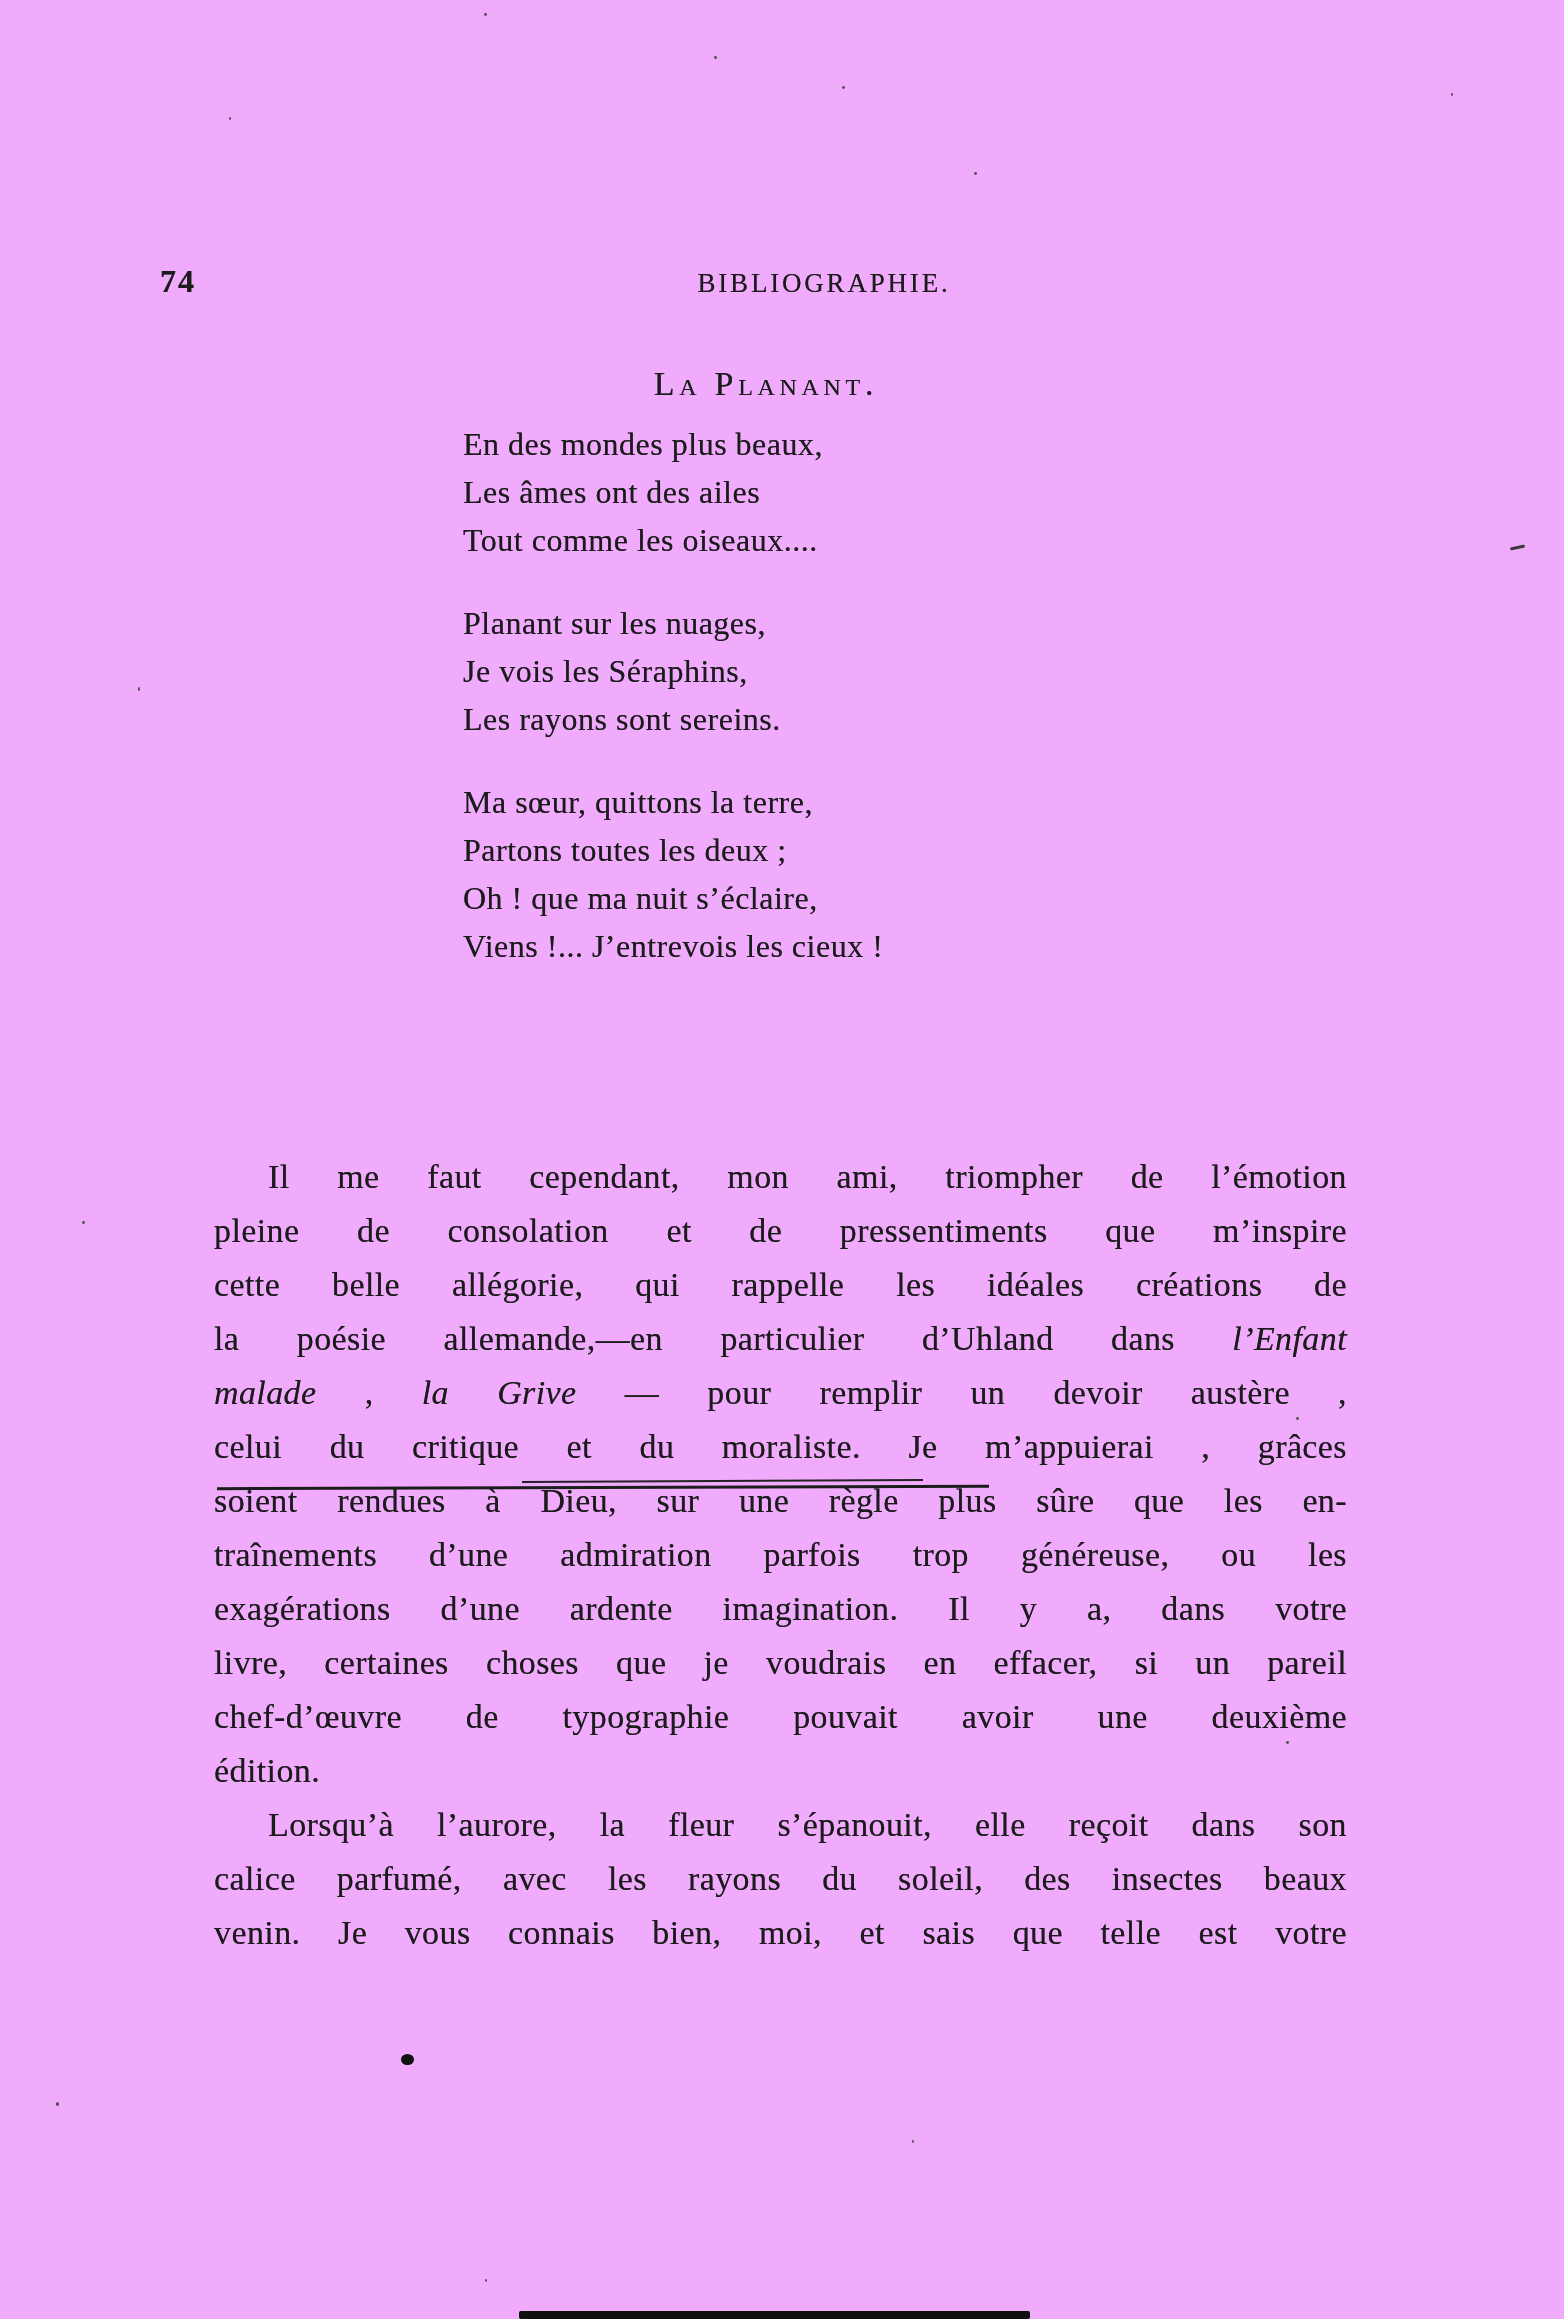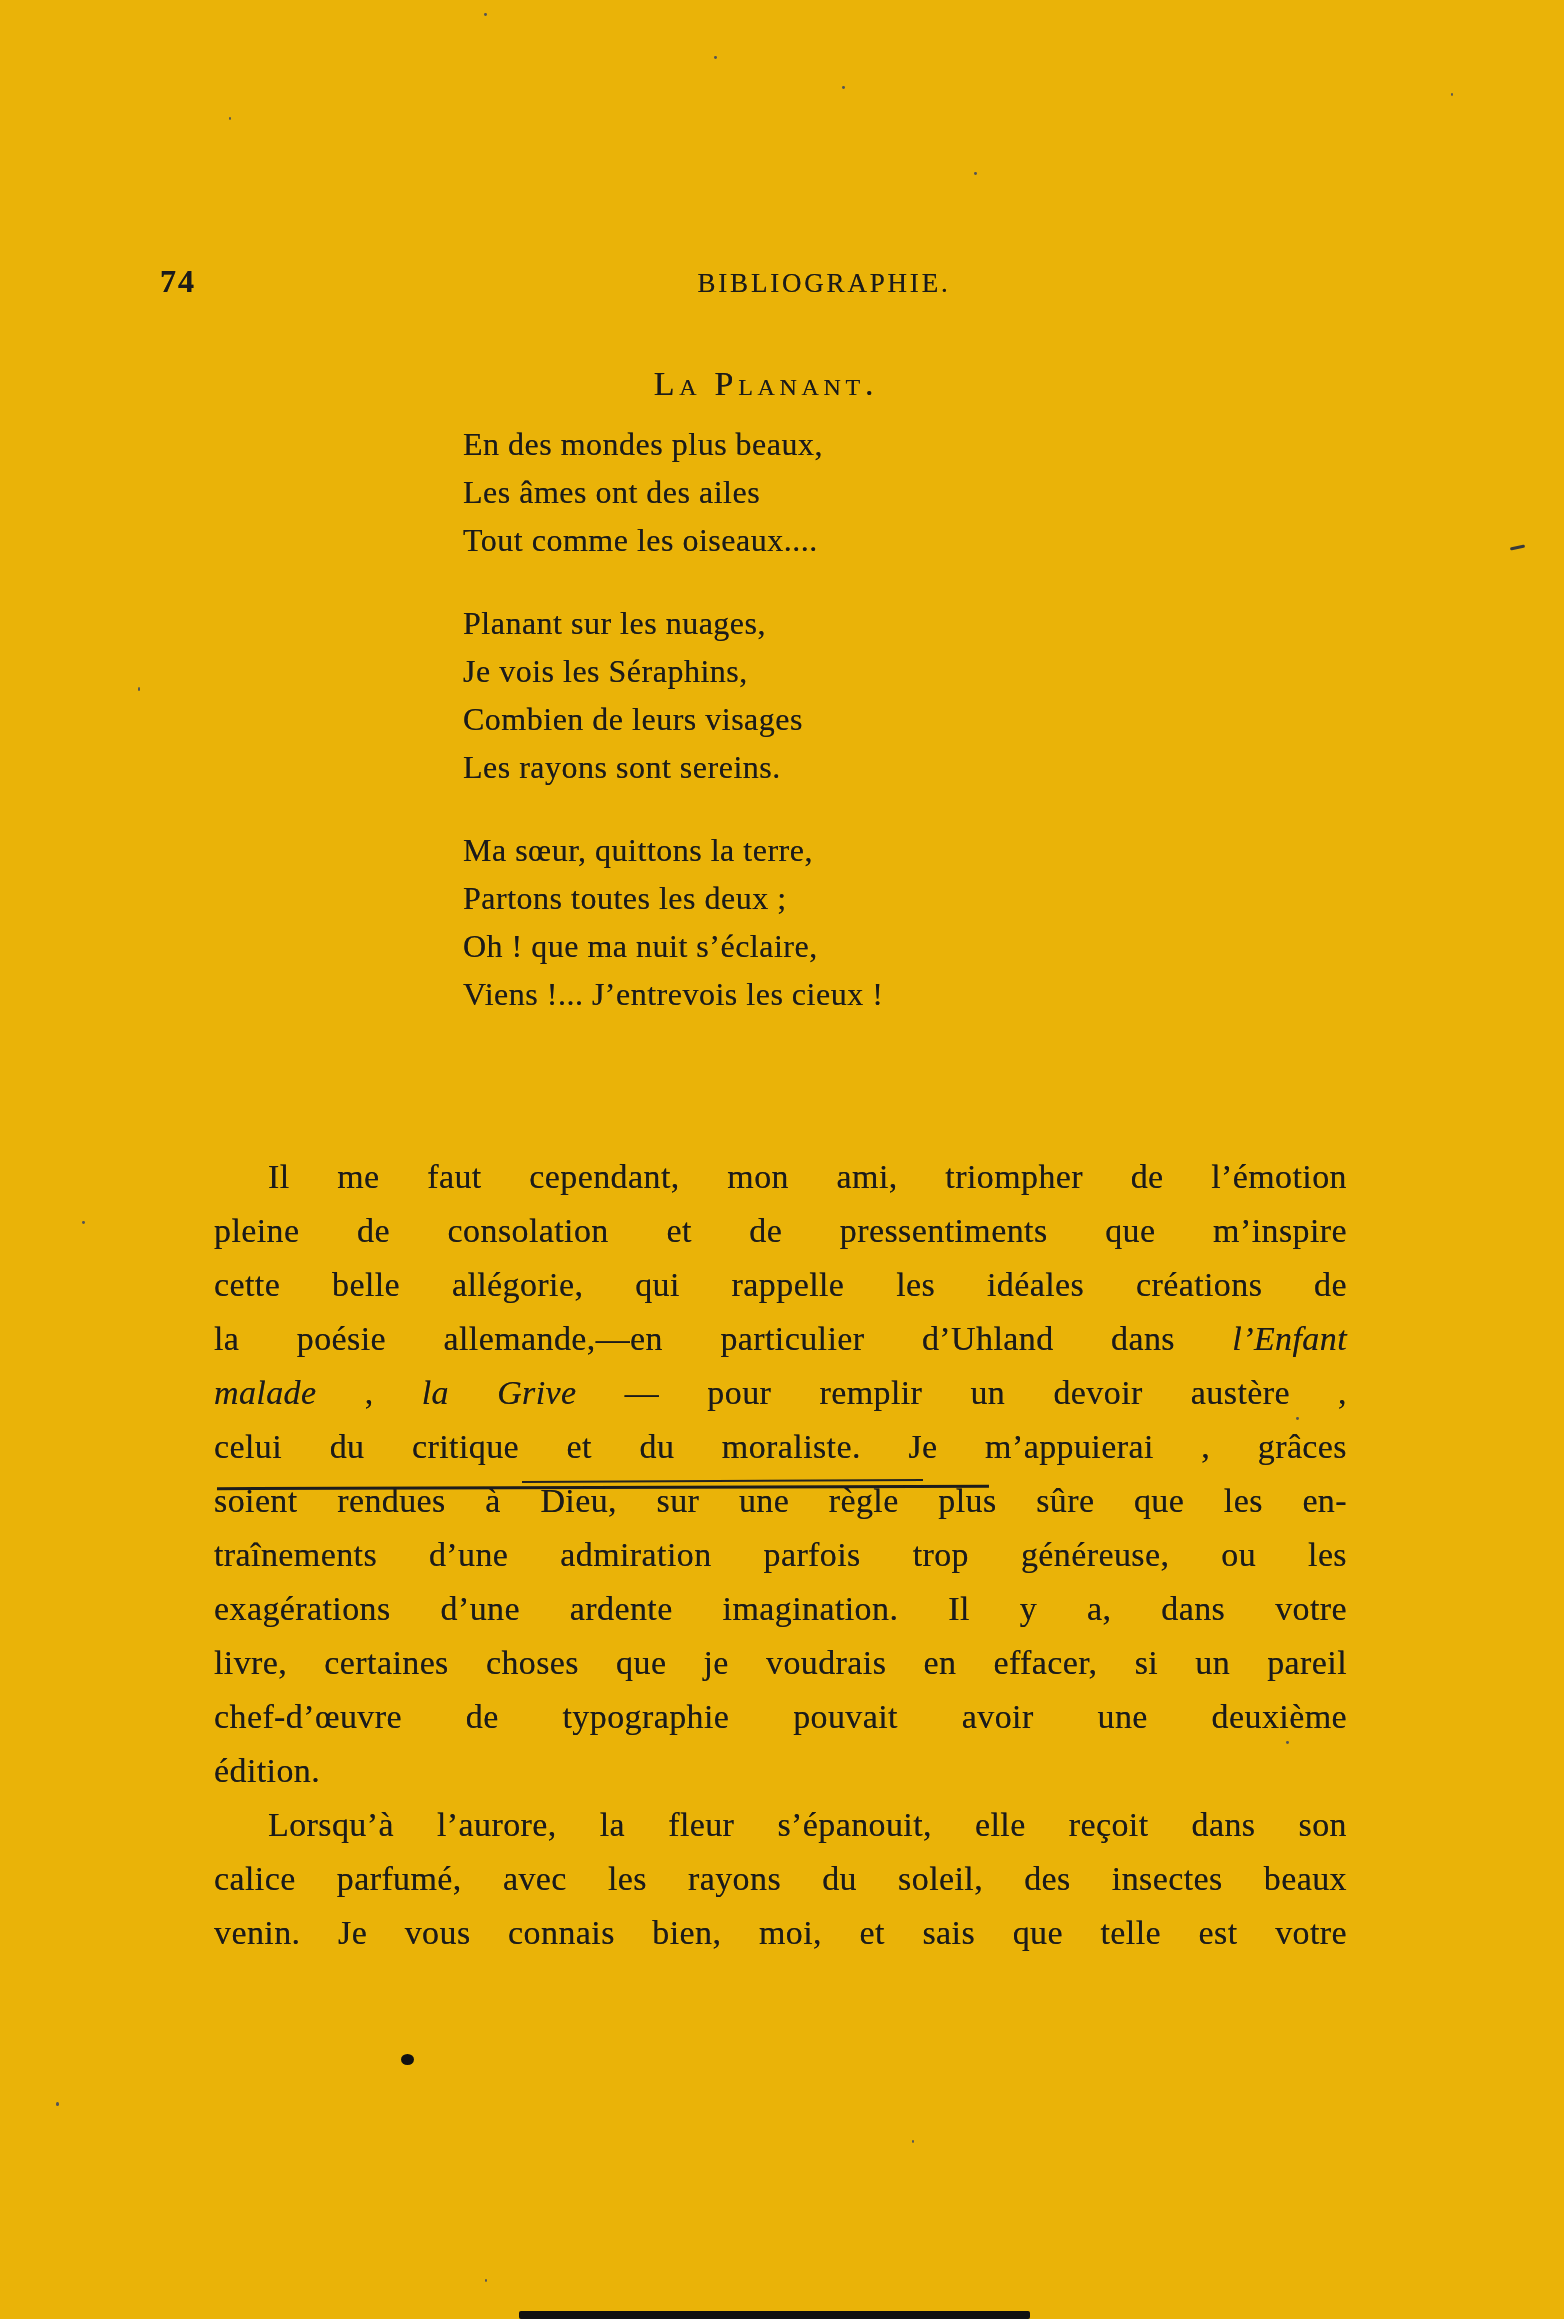--- a/index.html
+++ b/index.html
@@ -4,21 +4,21 @@
 <style>
   html, body {
     margin: 0;
     padding: 0;
     background: #ffffff;
   }
   .page {
     position: relative;
     width: 1564px;
     height: 2319px;
-    background: #eab308;
+    background: #f0abfc;
     font-family: "Liberation Serif", "DejaVu Serif", serif;
     color: #1b1b1b;
     overflow: hidden;
     text-shadow: 0 0 0.6px rgba(20,20,20,0.65);
   }
   .pagenum {
     position: absolute;
     left: 160px;
     top: 263px;
     font-size: 32px;
@@ -139,21 +139,20 @@
 
   <div class="poem">
     <div class="stanza">
       <div class="vline">En des mondes plus beaux,</div>
       <div class="vline">Les âmes ont des ailes</div>
       <div class="vline">Tout comme les oiseaux....</div>
     </div>
     <div class="stanza">
       <div class="vline">Planant sur les nuages,</div>
       <div class="vline">Je vois les Séraphins,</div>
-      <div class="vline">Combien de leurs visages</div>
       <div class="vline">Les rayons sont sereins.</div>
     </div>
     <div class="stanza">
       <div class="vline">Ma sœur, quittons la terre,</div>
       <div class="vline">Partons toutes les deux ;</div>
       <div class="vline">Oh ! que ma nuit s’éclaire,</div>
       <div class="vline">Viens !... J’entrevois les cieux !</div>
     </div>
   </div>
 

